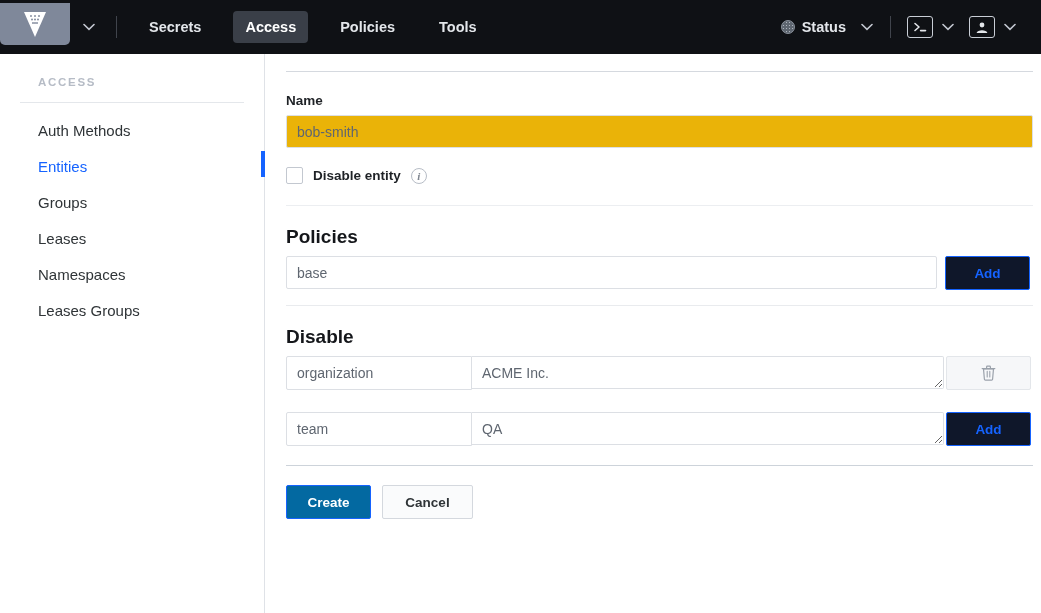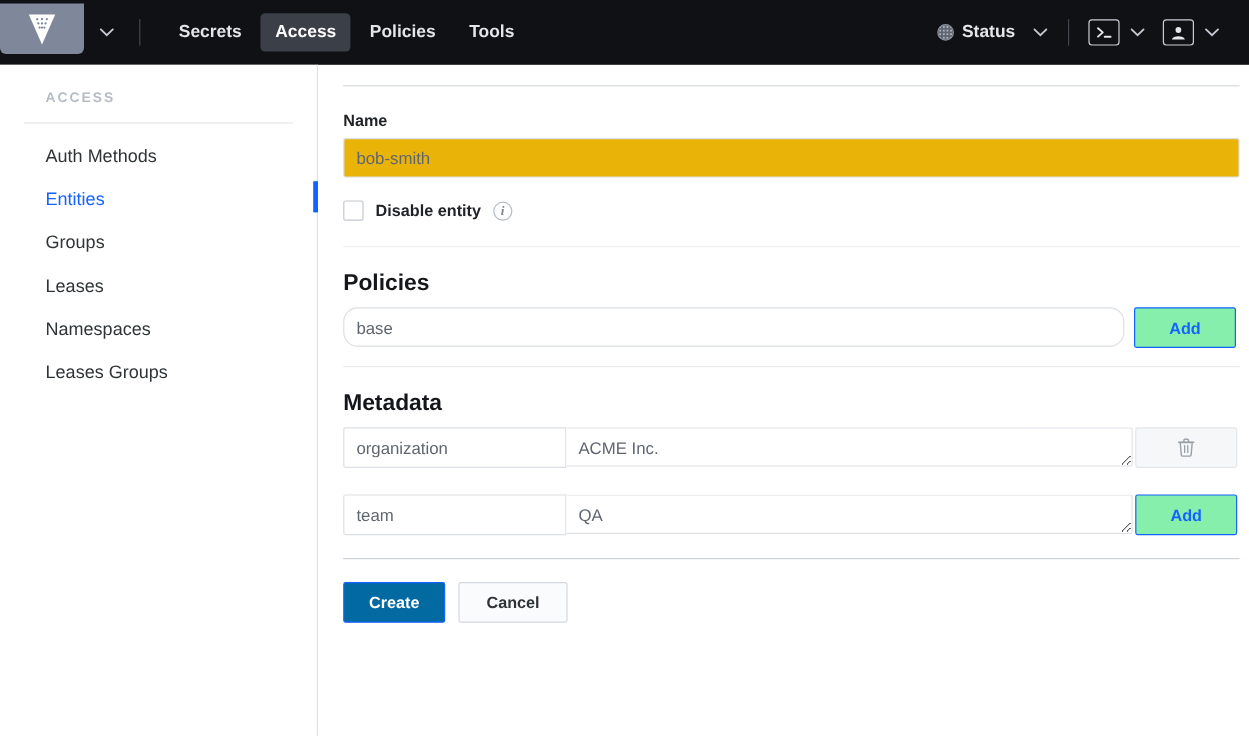--- a/index.html
+++ b/index.html
@@ -27,21 +27,21 @@
   }
   .vault-mark { width: 26px; height: 28px; display: block; }
   .nav-caret {
     width: 38px; height: 54px;
     display: flex; align-items: center; justify-content: center;
     color: #c3c8d1;
   }
   .nav-sep {
     width: 1px; height: 22px; background: #40444c; margin: 0 8px;
   }
-  .nav-items { display: flex; align-items: center; margin-left: 12px; gap: 4px; }
+  .nav-items { display: flex; align-items: center; margin-left: 12px; gap: 20px; }
   .nav-item {
     color: #e3e6ea; font-size: 14.5px; font-weight: 600;
     padding: 6px 12px; border-radius: 4px; line-height: 20px;
     white-space: nowrap; cursor: pointer;
   }
   .nav-item.active { background: #3a3f48; color: #ffffff; }
   .nav-right {
     margin-left: auto; display: flex; align-items: center;
     padding-right: 18px; gap: 2px;
   }
@@ -139,29 +139,29 @@
     font-family: "Liberation Serif", serif; cursor: pointer;
   }
 
   .section-title {
     font-size: 19px; font-weight: 700; color: #14161a;
     margin: 20px 0 8px 0;
   }
   .row { display: flex; align-items: flex-start; gap: 8px; }
   .policy-input {
     width: 651px; height: 33px;
-    border: 1px solid #dcdfe4; border-radius: 12px;
+    border: 1px solid #dcdfe4; border-radius: 2px;
     font-family: "Liberation Sans", sans-serif;
     font-size: 14px; color: #5f6670; padding: 0 10px;
     outline: none; background: #fff;
   }
   .btn-add {
     width: 85px; height: 34px;
     border: 1.5px solid #1563ff; border-radius: 2px;
-    background: #86efac; color: #1563ff;
+    background: #0f172a; color: #1563ff;
     font-size: 13.5px; font-weight: 700;
     font-family: "Liberation Sans", sans-serif;
     cursor: pointer;
   }
   .meta-row { display: flex; align-items: stretch; margin-top: 0; }
   .meta-key {
     width: 186px; height: 33px;
     border: 1px solid #dcdfe4; border-radius: 2px 0 0 2px;
     font-family: "Liberation Sans", sans-serif;
     font-size: 14px; color: #5f6670; padding: 16px 10px;
@@ -321,21 +321,21 @@
 
   <div class="section-title">Policies</div>
   <div class="row">
     <input class="policy-input" type="text" value="base" style="">
     <button class="btn-add">Add</button>
   </div>
 
   <div style="height:15px"></div>
   <div class="rule-mid"></div>
 
-  <div class="section-title">Metadata</div>
+  <div class="section-title">Disable</div>
 
   <div class="meta-row">
     <input class="meta-key" type="text" value="organization" style="">
     <textarea class="meta-val" rows="1" style="">ACME Inc.</textarea>
     <div class="btn-trash">
       <svg width="15" height="16" viewBox="0 0 15 16">
         <path d="M2.5 3.8 h10 l-0.9 10.4 a1 1 0 0 1 -1 0.9 h-6.2 a1 1 0 0 1 -1 -0.9 Z" fill="none" stroke="currentColor" stroke-width="1.2"></path>
         <path d="M1.2 3.6 h12.6" stroke="currentColor" stroke-width="1.3" stroke-linecap="round"></path>
         <path d="M5.6 3.4 v-1.5 a0.8 0.8 0 0 1 0.8 -0.8 h2.2 a0.8 0.8 0 0 1 0.8 0.8 v1.5" fill="none" stroke="currentColor" stroke-width="1.2"></path>
         <path d="M6.2 6.4 v5.6 M8.8 6.4 v5.6" stroke="currentColor" stroke-width="1.1" stroke-linecap="round"></path>

